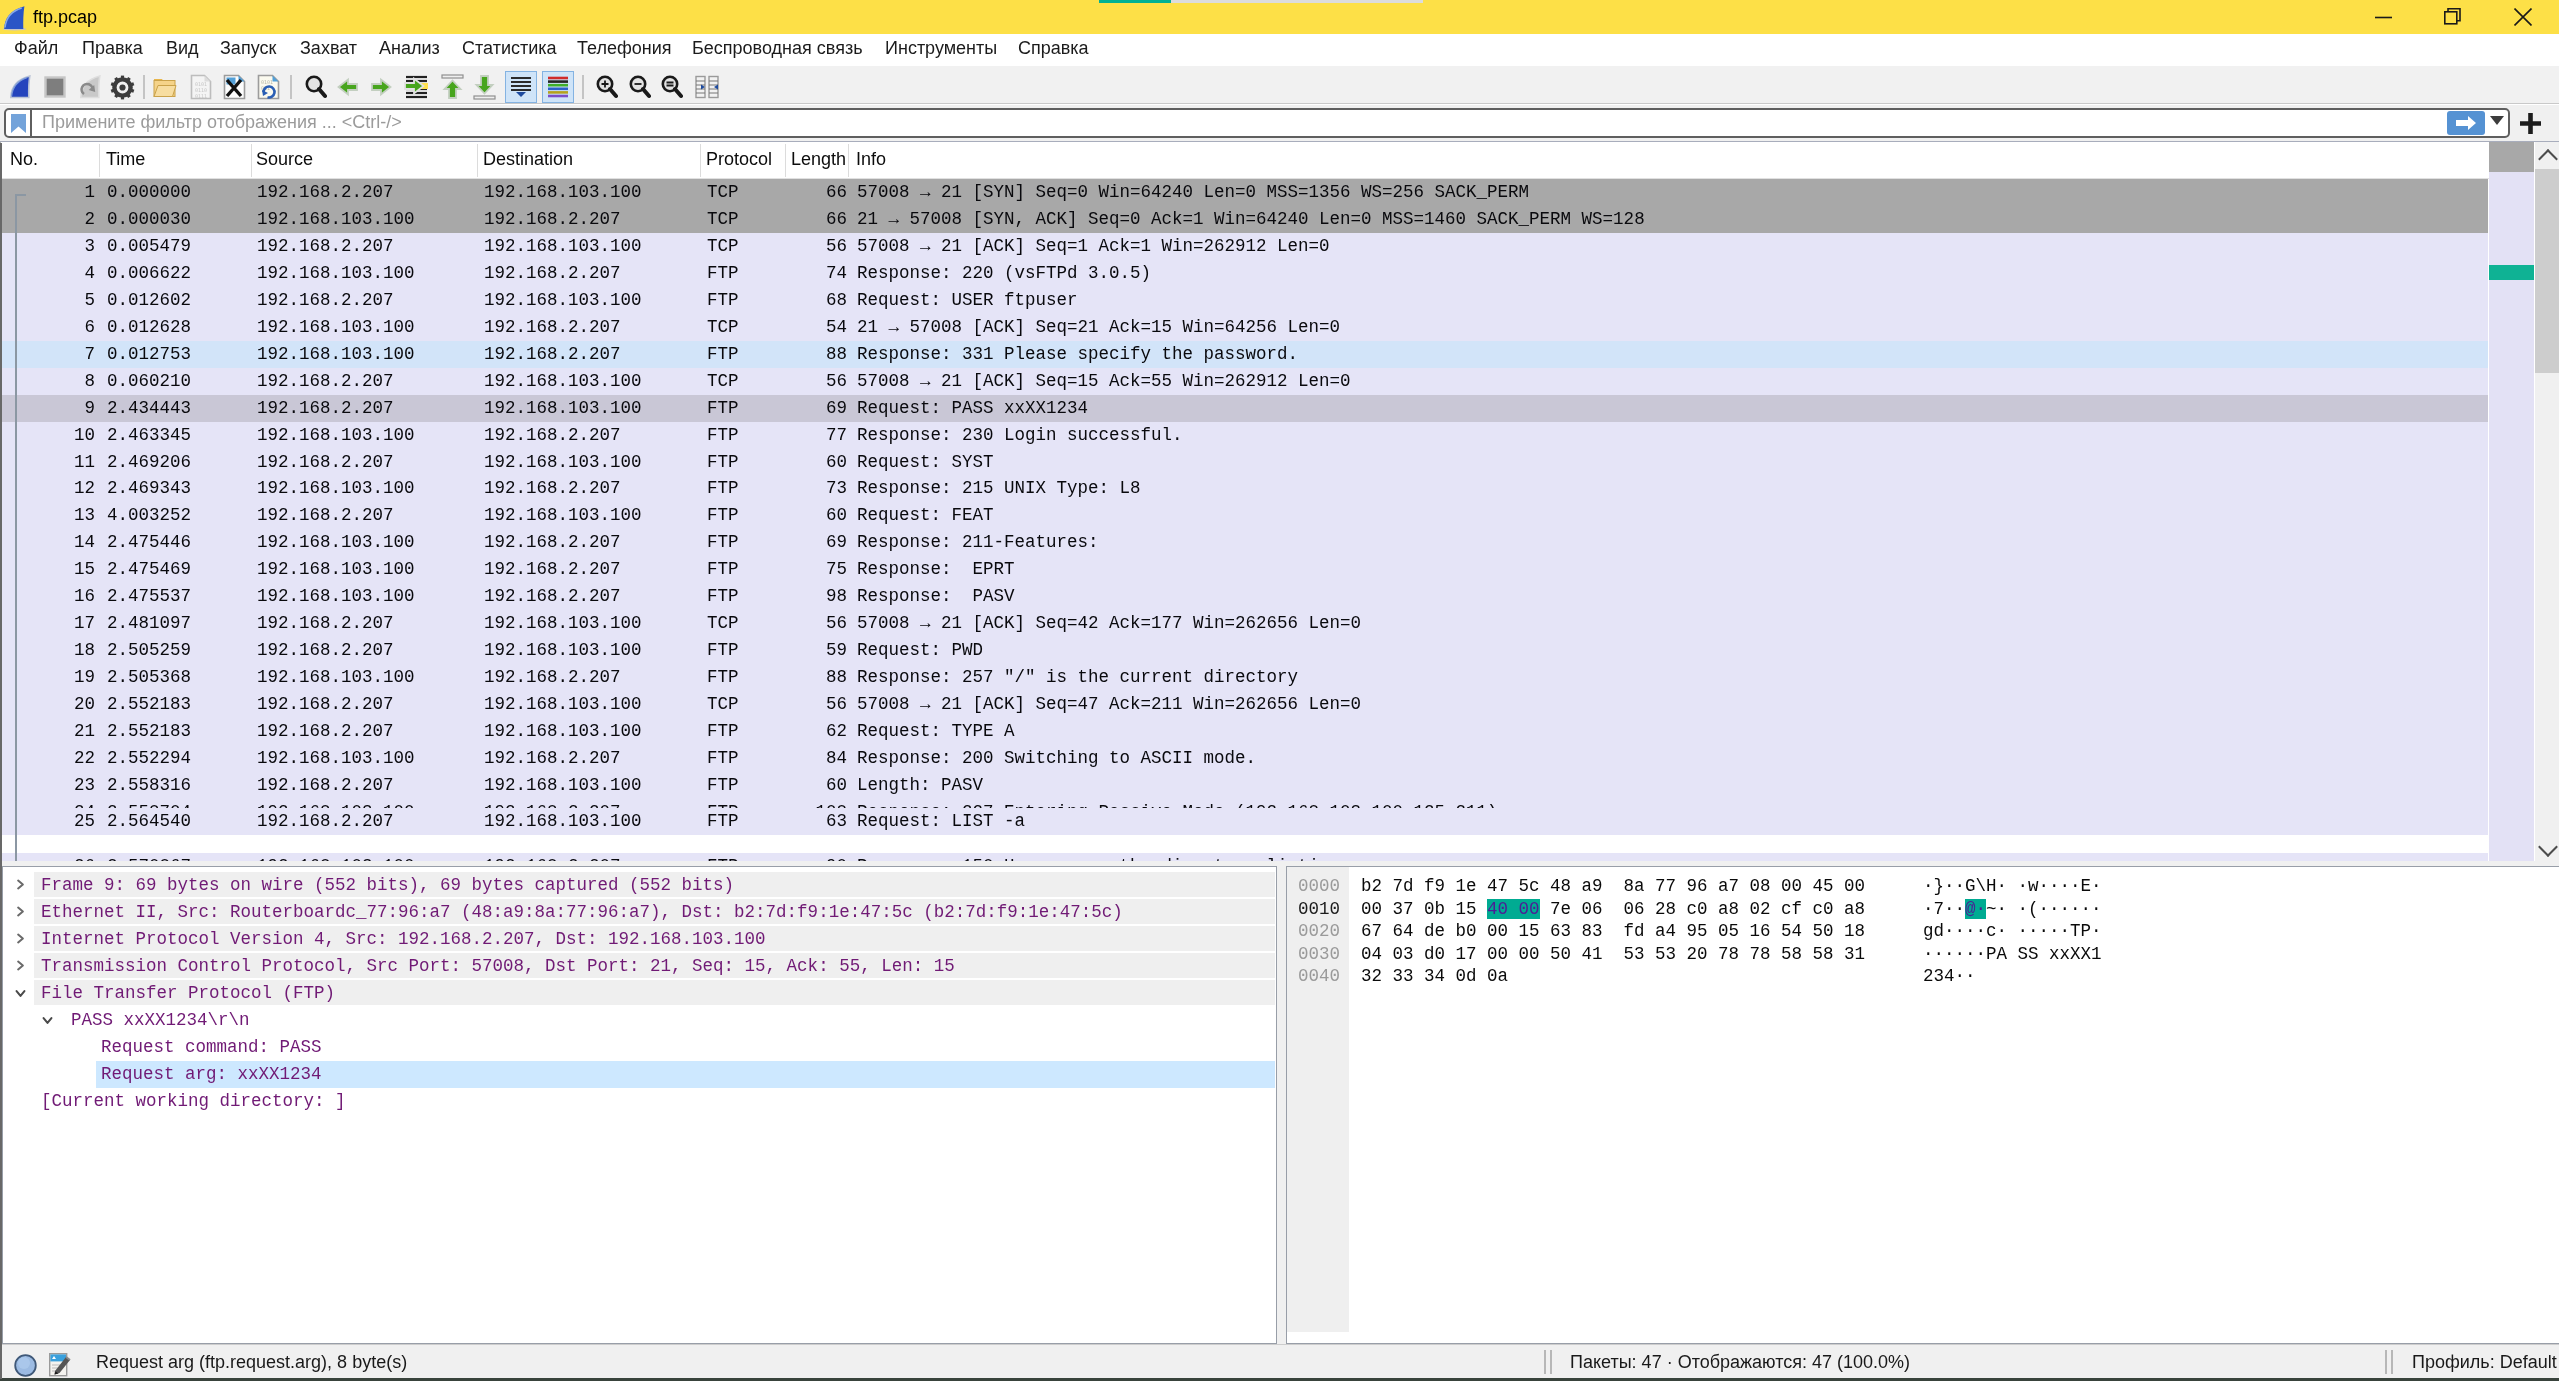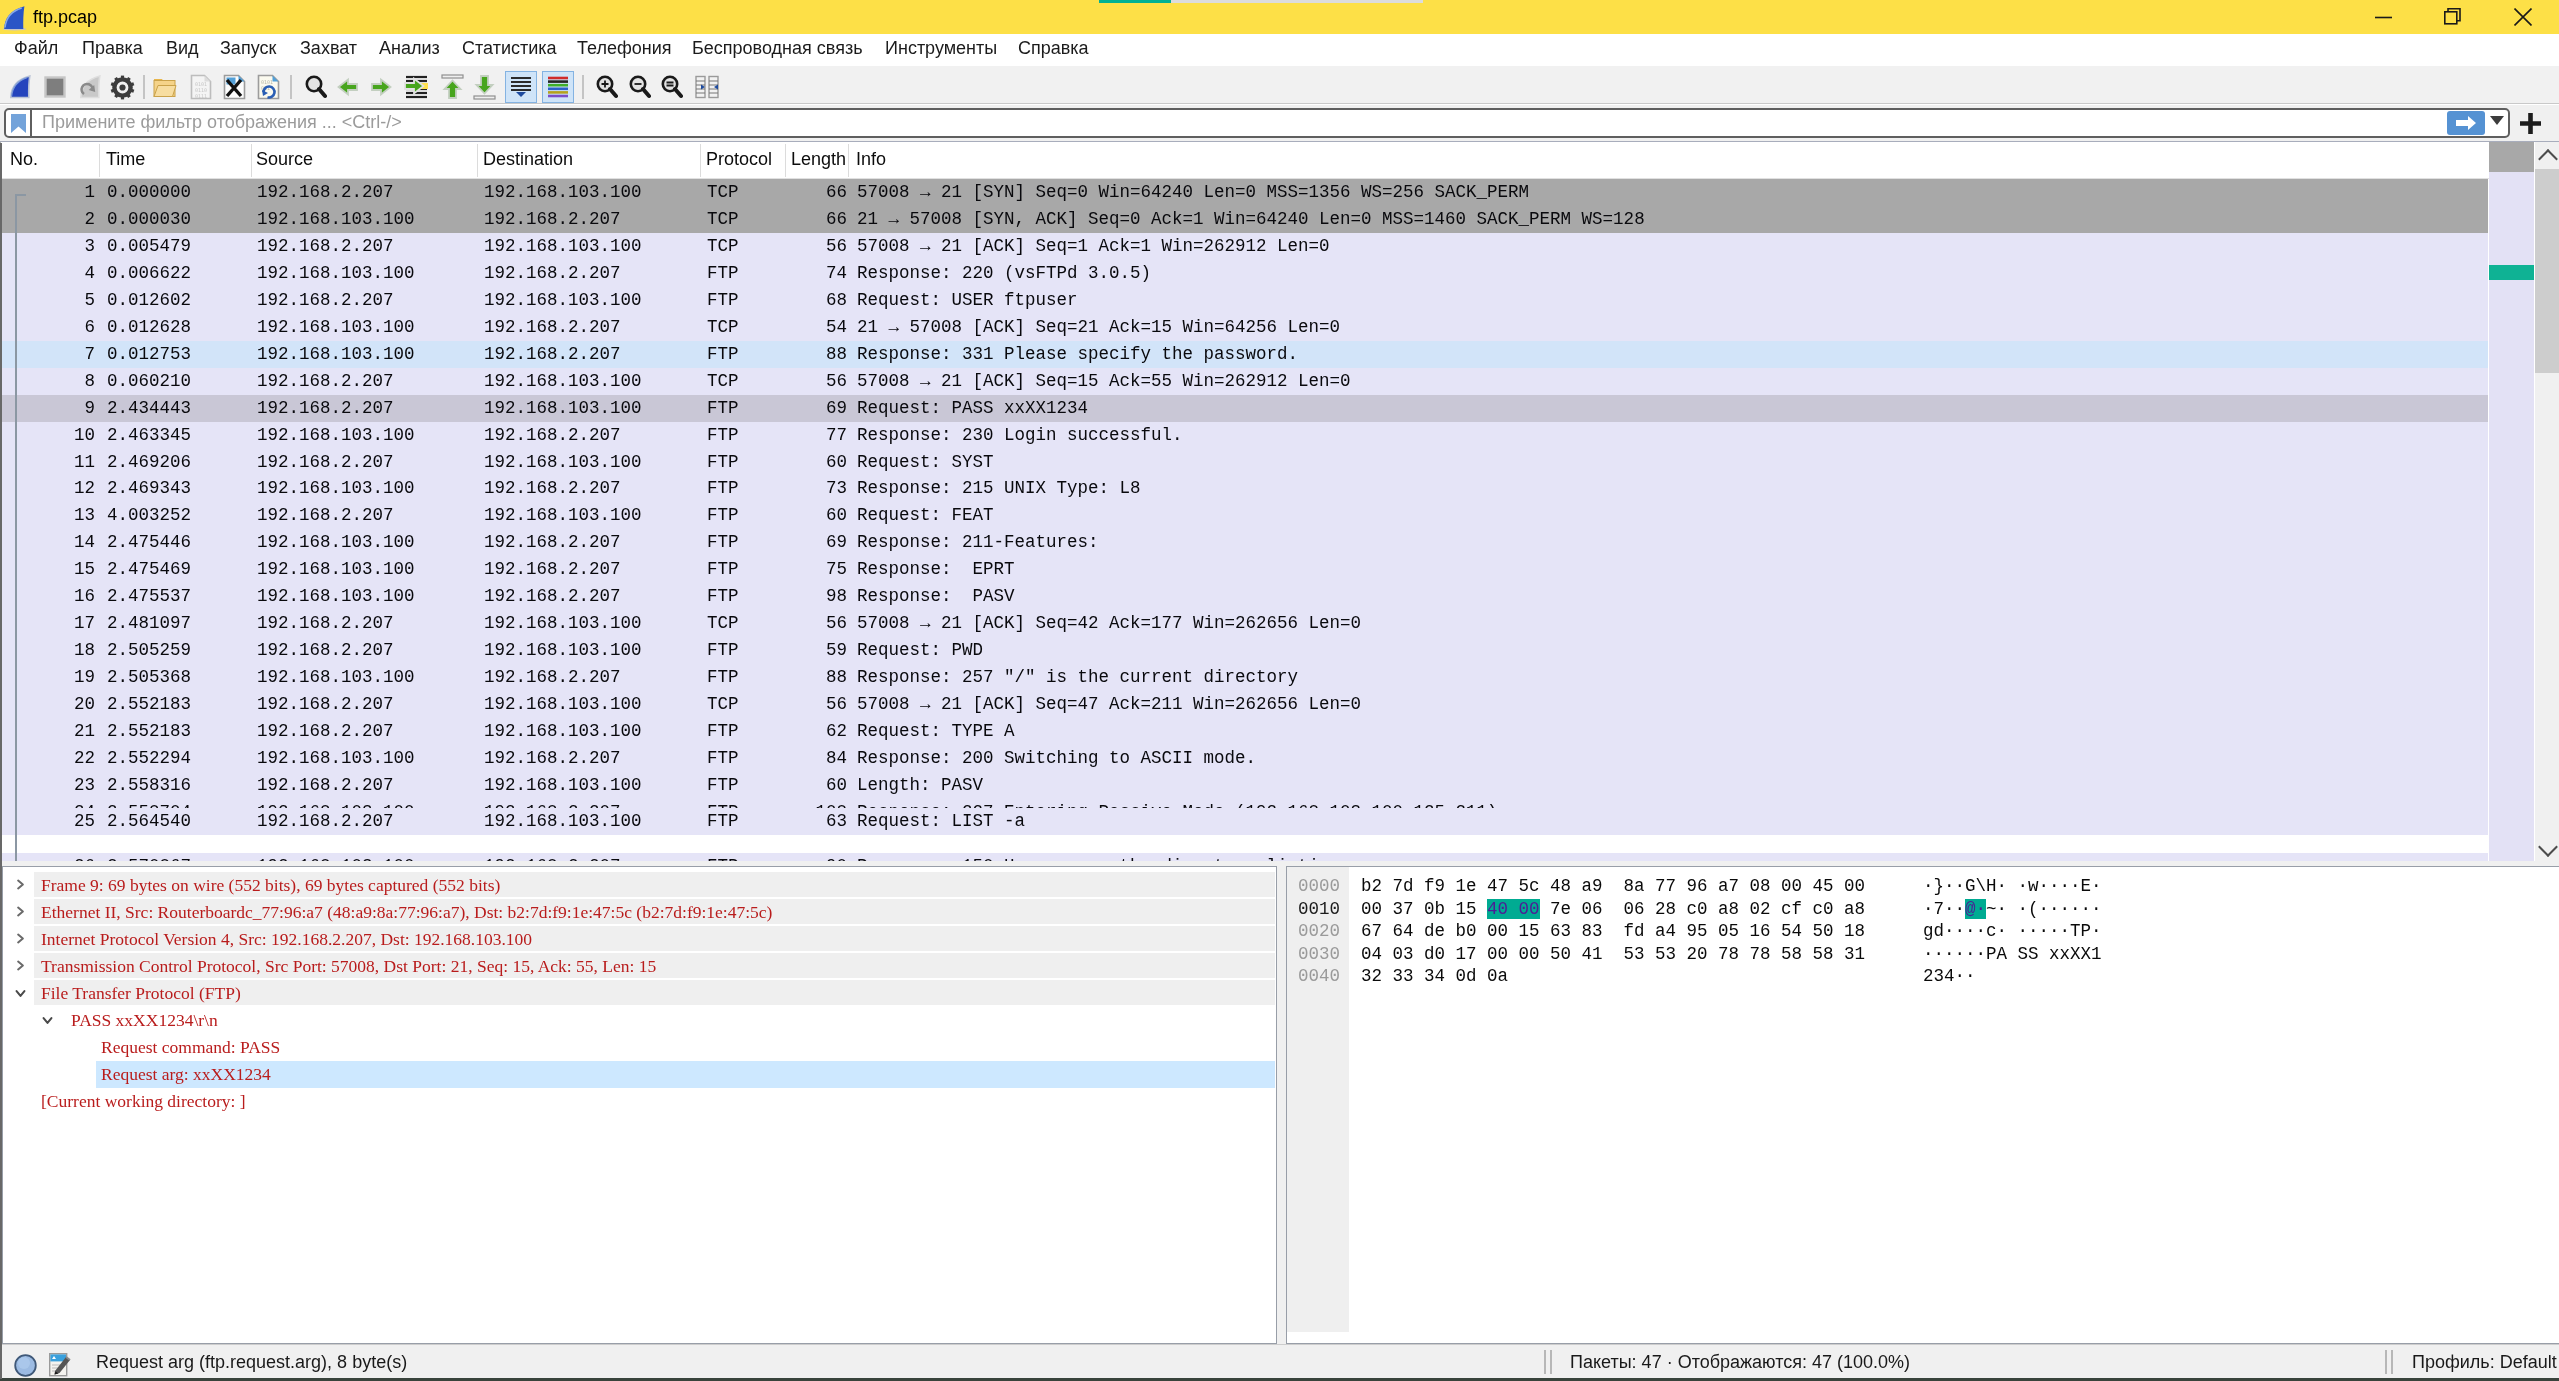--- a/index.html
+++ b/index.html
@@ -31,21 +31,21 @@
 .cl{left:755px;width:90px;text-align:right}
 .ci{left:855px}
 #bracket{position:absolute;left:14px;top:52px;width:1.5px;height:667px;background:#8b97a3}
 #brackettick{position:absolute;left:14px;top:52px;width:11px;height:1.5px;background:#8b97a3}
 #minimap{position:absolute;left:2488px;top:0;width:45px;height:719px;background:#e3e1f5}
 #sbar{position:absolute;left:2534px;top:0;width:25px;height:719px;background:#f0f0f0}
 #sthumb{position:absolute;left:0;top:27px;width:25px;height:204px;background:#cdcdcd}
 .chev{position:absolute;width:14px;height:14px;border-left:2.6px solid #4c4c4c;border-top:2.6px solid #4c4c4c}
 
 #splitter{position:absolute;left:0;top:861px;width:2559px;height:523px;background:#f0f0f0}
-#dpane{position:absolute;left:2px;top:866px;width:1275px;height:478px;background:#fff;border:1px solid #989ea8;font-family:Liberation Serif, serif;font-size:17.5px;color:#b91c1c;white-space:pre}
+#dpane{position:absolute;left:2px;top:866px;width:1275px;height:478px;background:#fff;border:1px solid #989ea8;font-family:Liberation Mono, monospace;font-size:17.5px;color:#701a75;white-space:pre}
 .drow{position:absolute;left:1px;width:1271px;height:27px}
 .drow span{position:absolute;top:3px}
 .dchev{position:absolute;width:11px;height:11px}
 #hpane{position:absolute;left:1286px;top:866px;width:1273px;height:478px;background:#fff;border:1px solid #989ea8;border-right:none;font-family:"Liberation Mono",monospace;font-size:17.5px;white-space:pre}
 #hoffbg{position:absolute;left:0;top:0;width:62px;height:465px;background:#efefef}
 .hrow{position:absolute;left:0;width:1260px;height:22.5px}
 .hrow b{position:absolute;left:11px;font-weight:normal;color:#9a9a9a}
 .hrow u{position:absolute;left:74px;text-decoration:none;color:#0a0a0a}
 .hrow s{position:absolute;left:636px;text-decoration:none;color:#0a0a0a}
 .hl{background:#00ab92;color:#4c1d95}

